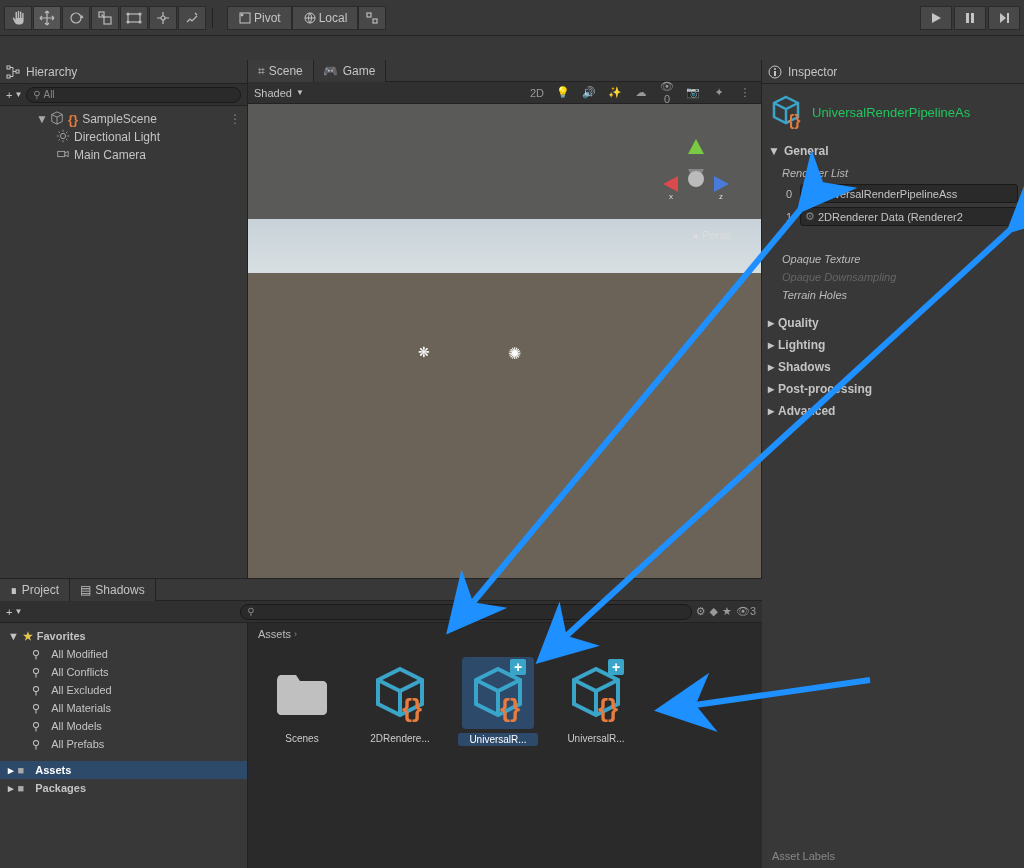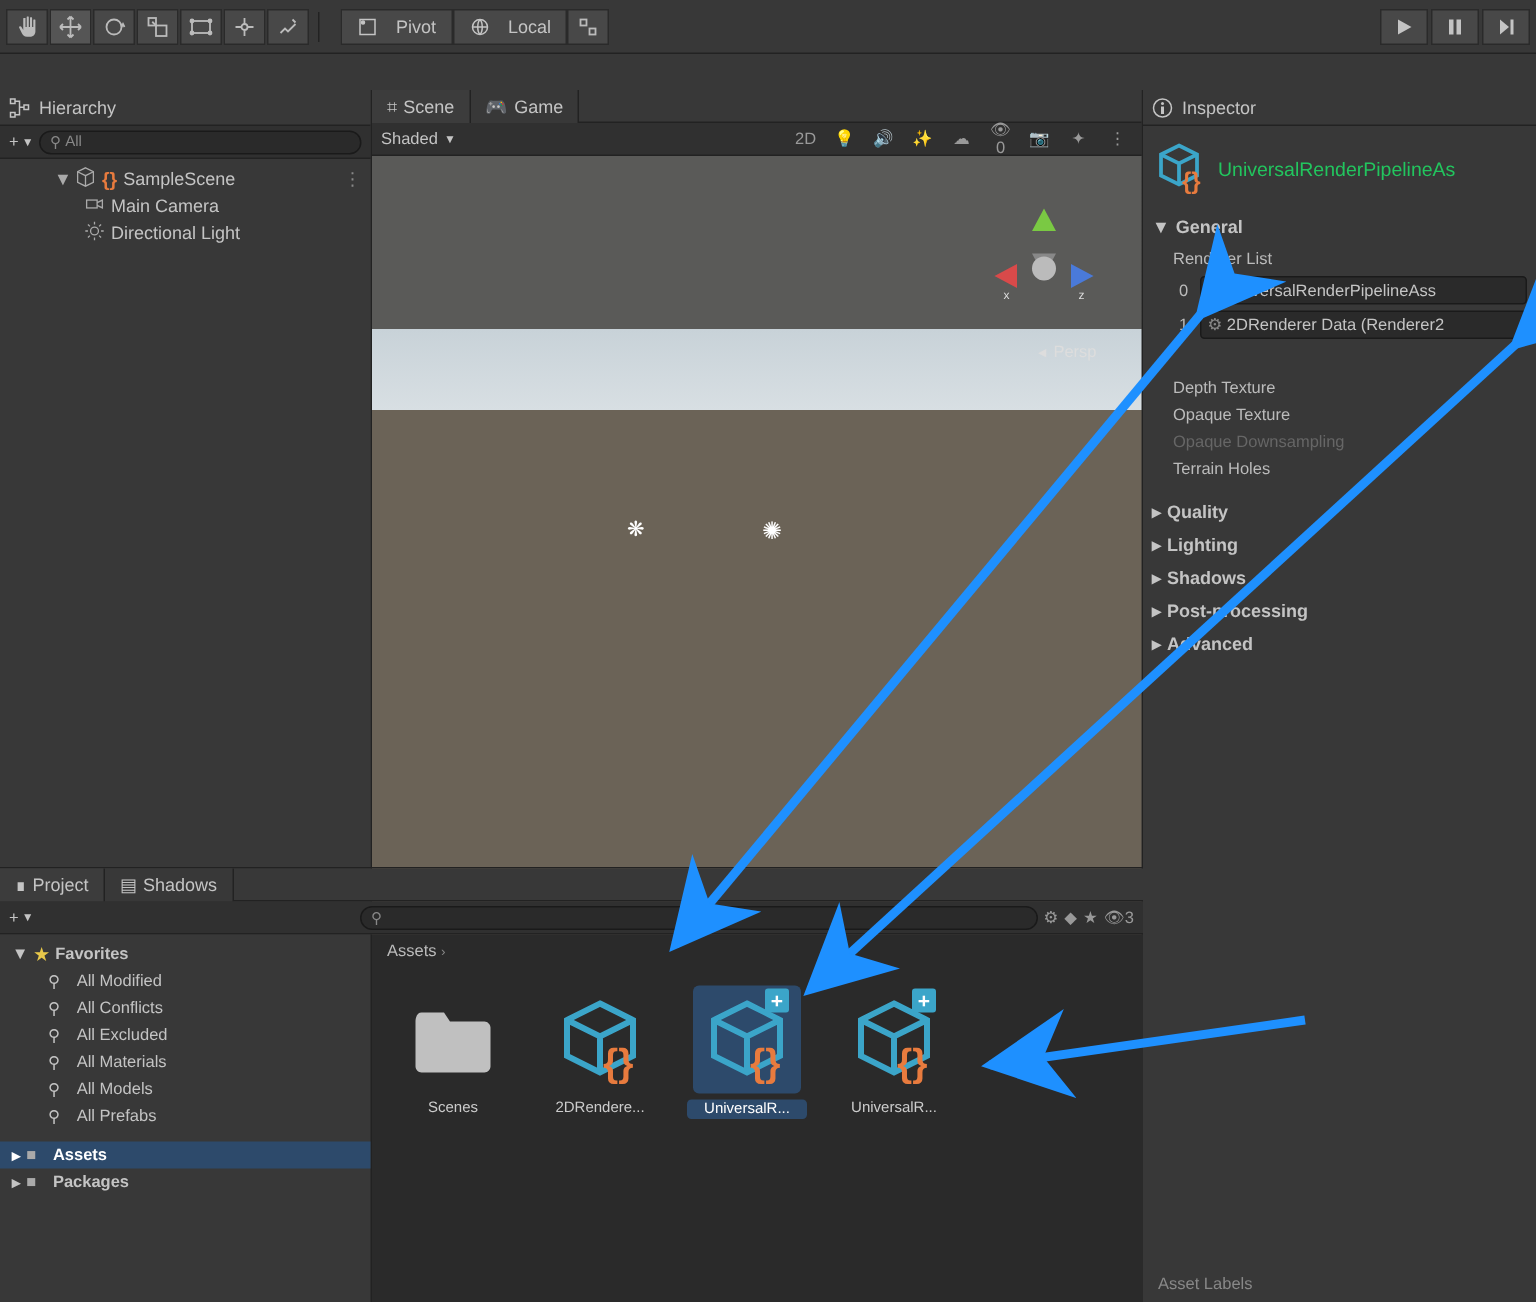--- a/index.html
+++ b/index.html
@@ -5,21 +5,21 @@
   * { box-sizing: border-box; margin: 0; padding: 0; font-family: Arial, sans-serif; user-select: none; }
   body { width: 1024px; height: 868px; background: #383838; color: #c4c4c4; font-size: 12px; overflow: hidden; position: relative; }
 
   
   .top-toolbar { height: 36px; background: #383838; border-bottom: 1px solid #222; display: flex; align-items: center; padding: 0 4px; gap: 2px; }
   .tool-group { display: flex; gap: 1px; align-items: center; height: 28px; }
   .tool-btn { width: 28px; height: 24px; background: #484848; border: 1px solid #2a2a2a; display: flex; align-items: center; justify-content: center; cursor: pointer; color: #bbb; }
   .tool-btn.active { background: #555; }
   .tool-btn svg { width: 16px; height: 16px; }
   .pivot-local { display: flex; gap: 0; margin-left: 8px; }
-  .pl-btn { height: 24px; background: #484848; border: 1px solid #2a2a2a; padding: 0 10px; display: flex; align-items: center; gap: 12px; cursor: pointer; }
+  .pl-btn { height: 24px; background: #484848; border: 1px solid #2a2a2a; padding: 0 10px; display: flex; align-items: center; gap: 2px; cursor: pointer; }
   .play-controls { margin-left: auto; display: flex; gap: 2px; }
   .play-btn { width: 32px; height: 24px; background: #484848; border: 1px solid #2a2a2a; display: flex; align-items: center; justify-content: center; cursor: pointer; }
 
   
   .main { display: flex; height: calc(868px - 36px); margin-top: 24px; }
   .left-col { width: 248px; display: flex; flex-direction: column; border-right: 1px solid #222; }
   .center-col { flex: 1; display: flex; flex-direction: column; border-right: 1px solid #222; }
   .right-col { width: 262px; display: flex; flex-direction: column; }
 
   
@@ -69,21 +69,21 @@
   .asset-label { font-size: 10px; color: #ccc; text-align: center; white-space: nowrap; overflow: hidden; text-overflow: ellipsis; width: 80px; }
   .asset-item.selected .asset-label { background: #2d4a6b; color: #fff; border-radius: 3px; padding: 1px 2px; }
 
   
   .inspector-body { flex: 1; background: #383838; padding: 6px; overflow: hidden; }
   .asset-header { display: flex; align-items: center; gap: 8px; padding: 4px 0 10px 0; }
   .asset-header-icon { width: 36px; height: 36px; display: flex; align-items: center; justify-content: center; position: relative; }
   .asset-title { font-size: 13px; color: #22c55e; white-space: nowrap; overflow: hidden; text-overflow: ellipsis; }
   .section-head { display: flex; align-items: center; gap: 4px; padding: 4px 0; font-weight: bold; font-size: 12px; cursor: pointer; }
   .section-body { padding: 2px 0 8px 14px; }
-  .prop-label { font-size: 11px; color: #bbb; padding: 3px 0; }
+  .prop-label { font-size: 11px; color: #bbb; padding: 3px 0; font-style: italic; }
   .prop-label.dim { color: #666; }
   .renderer-row { display: flex; align-items: center; gap: 4px; padding: 2px 0; font-size: 11px; }
   .renderer-idx { width: 14px; text-align: center; color: #bbb; }
   .renderer-field { flex:1; background: #2a2a2a; border: 1px solid #1a1a1a; padding: 2px 4px; border-radius: 3px; white-space: nowrap; overflow: hidden; text-overflow: ellipsis; display:flex; align-items:center; gap:3px; }
 
   
   .arrow-overlay { position: absolute; top:0; left:0; width:1024px; height:868px; pointer-events:none; }
 
   
   .cube-asset-svg { width: 60px; height: 60px; }
@@ -209,32 +209,32 @@
         <span><svg class="cube-icon" viewBox="0 0 16 16" fill="none" stroke="currentColor">
               <path d="M8 1l6 3v8l-6 3-6-3V4z M2 4l6 3 6-3 M8 7v8"></path>
             </svg></span>
         <span class="brackets-icon">{}</span>
         <span>SampleScene</span>
         <span style="margin-left:auto; margin-right:6px; color:#888;">⋮</span>
       </div>
       <div class="tree-row">
         <span class="indent2"></span>
         <span><svg class="cube-icon" viewBox="0 0 16 16" fill="none" stroke="currentColor">
+              <circle cx="8" cy="8" r="3"></circle>
+              <path d="M8 1v2M8 13v2M1 8h2M13 8h2M3 3l1.5 1.5M11.5 11.5L13 13M3 13l1.5-1.5M11.5 4.5L13 3"></path>
+            </svg></span>
+        <span>Directional Light</span>
+      </div>
+      <div class="tree-row">
+        <span class="indent2"></span>
+        <span><svg class="cube-icon" viewBox="0 0 16 16" fill="none" stroke="currentColor">
               <rect x="2" y="5" width="8" height="6"></rect>
               <path d="M10 7l4-2v6l-4-2"></path>
             </svg></span>
         <span>Main Camera</span>
-      </div>
-      <div class="tree-row">
-        <span class="indent2"></span>
-        <span><svg class="cube-icon" viewBox="0 0 16 16" fill="none" stroke="currentColor">
-              <circle cx="8" cy="8" r="3"></circle>
-              <path d="M8 1v2M8 13v2M1 8h2M13 8h2M3 3l1.5 1.5M11.5 11.5L13 13M3 13l1.5-1.5M11.5 4.5L13 3"></path>
-            </svg></span>
-        <span>Directional Light</span>
       </div>
     </div>
 
   </div>
 
   <div class="center-col">
     <div class="scene-tabs">
       <div class="scene-tab active">
           <span>⌗</span>
           <span>Scene</span>
@@ -318,21 +318,20 @@
             </div>
         </div>
         <div class="renderer-row">
           <span class="renderer-idx">1</span>
           <div class="renderer-field">
               <span style="color:#888;">⚙</span>
               <span>2DRenderer Data (Renderer2</span>
             </div>
         </div>
         <div style="height:22px;"></div>
-        <div class="prop-label">Depth Texture</div>
         <div class="prop-label">Opaque Texture</div>
         <div class="prop-label dim">Opaque Downsampling</div>
         <div class="prop-label">Terrain Holes</div>
       </div>
 
       <div class="section-head">
           <span>▸</span>
           <span>Quality</span>
         </div>
       <div class="section-head">

